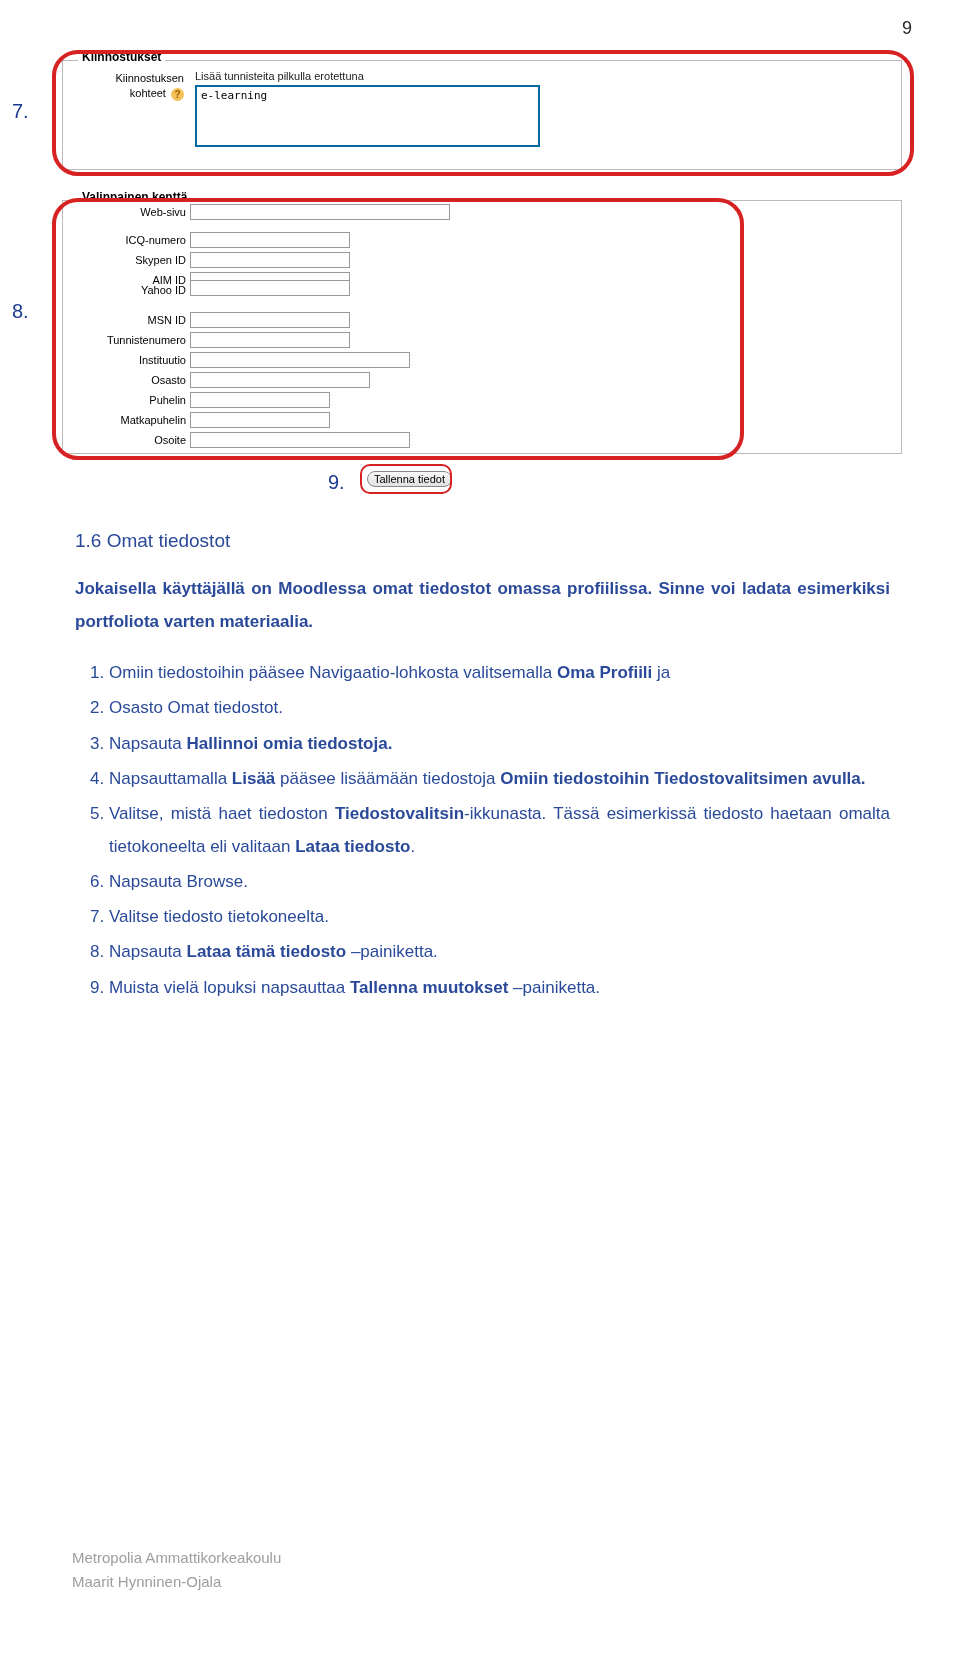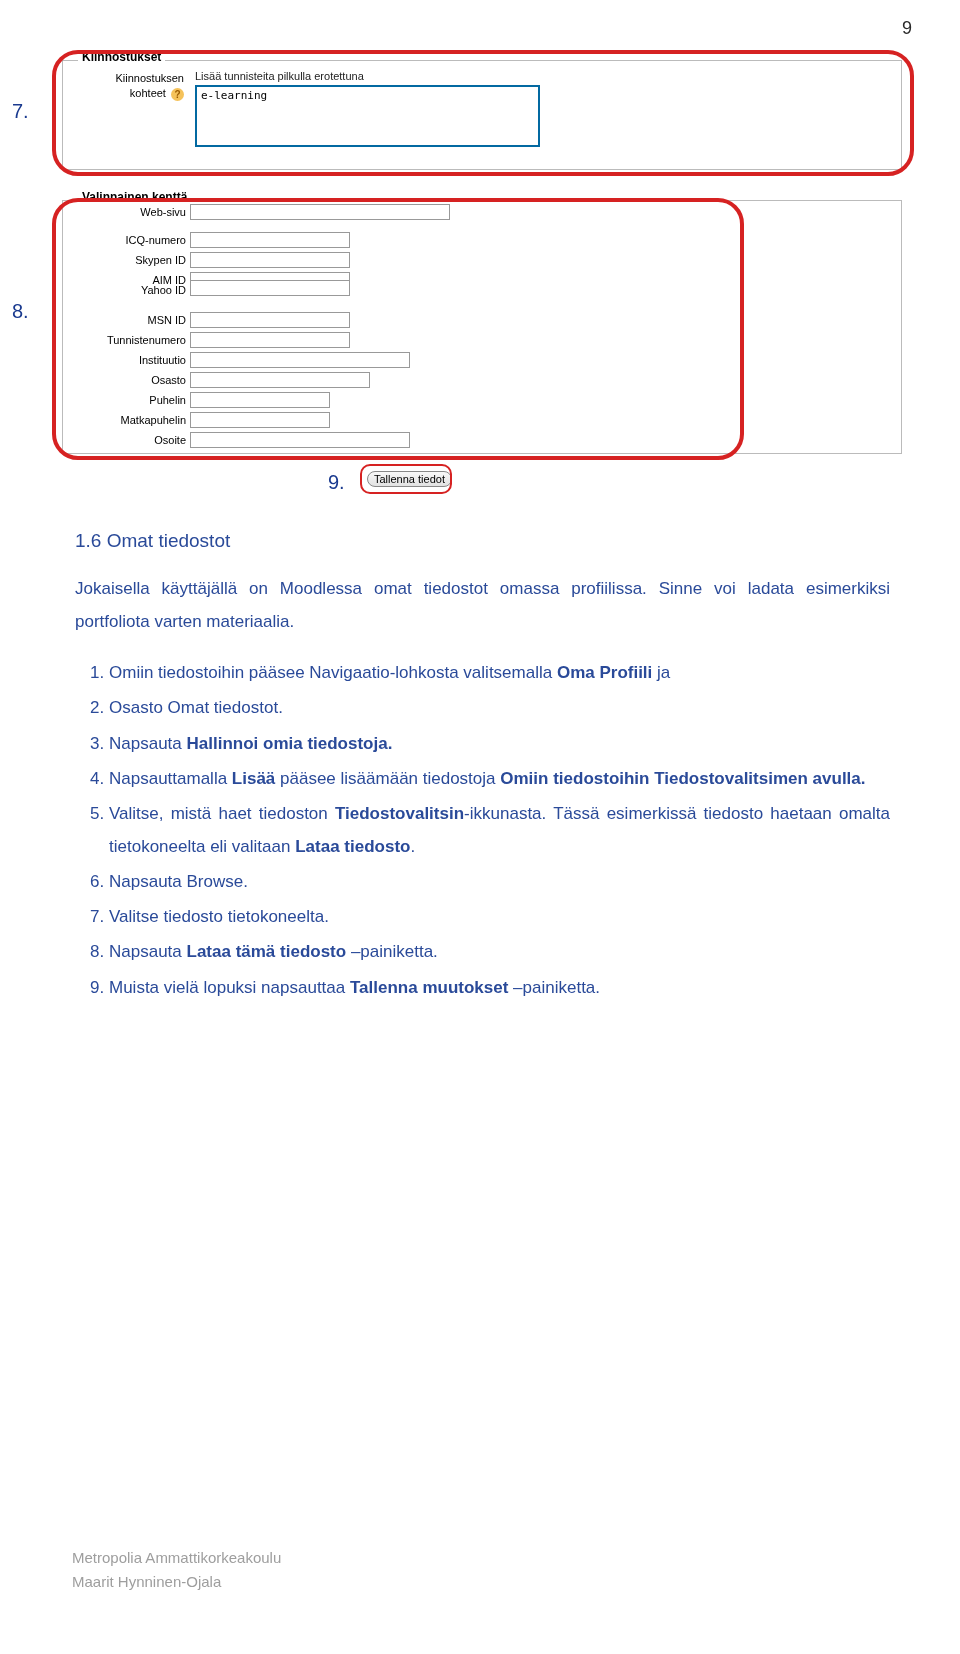--- a/index.html
+++ b/index.html
@@ -170,20 +170,21 @@
     font-size: 19px;
     color: #2a4a99;
     margin-bottom: 20px;
   }
   .body-text p.intro {
     font-size: 17px;
     color: #2a4a99;
     line-height: 1.95;
     text-align: justify;
     margin-bottom: 18px;
+    font-weight: bold;
   }
   .body-text ol {
     list-style: decimal;
     padding-left: 34px;
     font-size: 17px;
     color: #2a4a99;
     line-height: 1.95;
   }
   .body-text ol li {
     margin-bottom: 2px;

